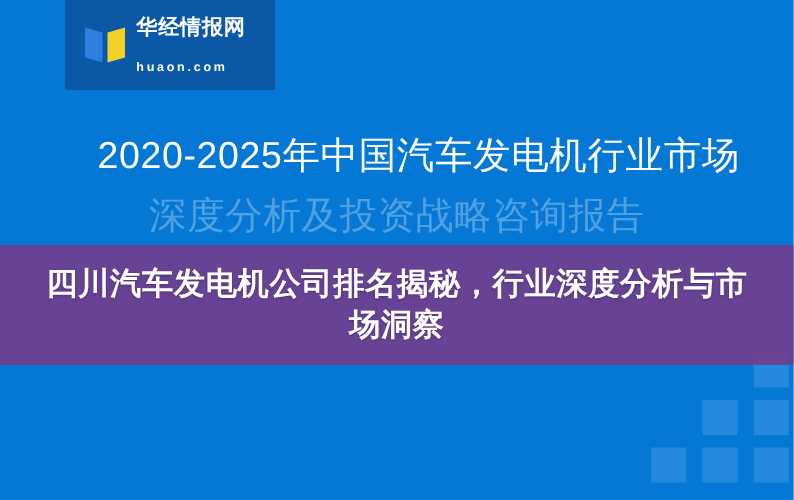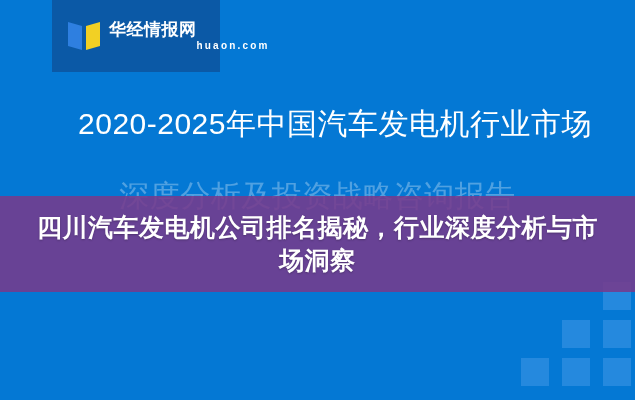--- a/index.html
+++ b/index.html
@@ -38,21 +38,21 @@
     justify-content:flex-start;
     padding-left:16px;
   }
   #logo-mark {
     width:32px; height:30px;
     flex:0 0 auto;
     margin-right:9px;
   }
   #logo-text-block {
     display:flex;
-    flex-direction:row;
+    flex-direction:column;
     justify-content:center;
     line-height:1;
   }
   #logo-cn {
     font-size:17px;
     font-weight:700;
     color:#ffffff;
     letter-spacing:0.5px;
     white-space:nowrap;
   }
@@ -82,21 +82,20 @@
     position:absolute;
     left:0; top:152px;
     width:635px;
     text-align:center;
     font-size:30px;
     font-weight:400;
     color:#ffffff;
     letter-spacing:0.5px;
     white-space:nowrap;
     opacity:0.30;
-    margin-top:24px;
   }
 
   
   #headline-band {
     position:absolute;
     left:0; top:164px;
     width:635px; height:96px;
     background:rgba(118,58,140,0.88);
     display:flex;
     align-items:center;

